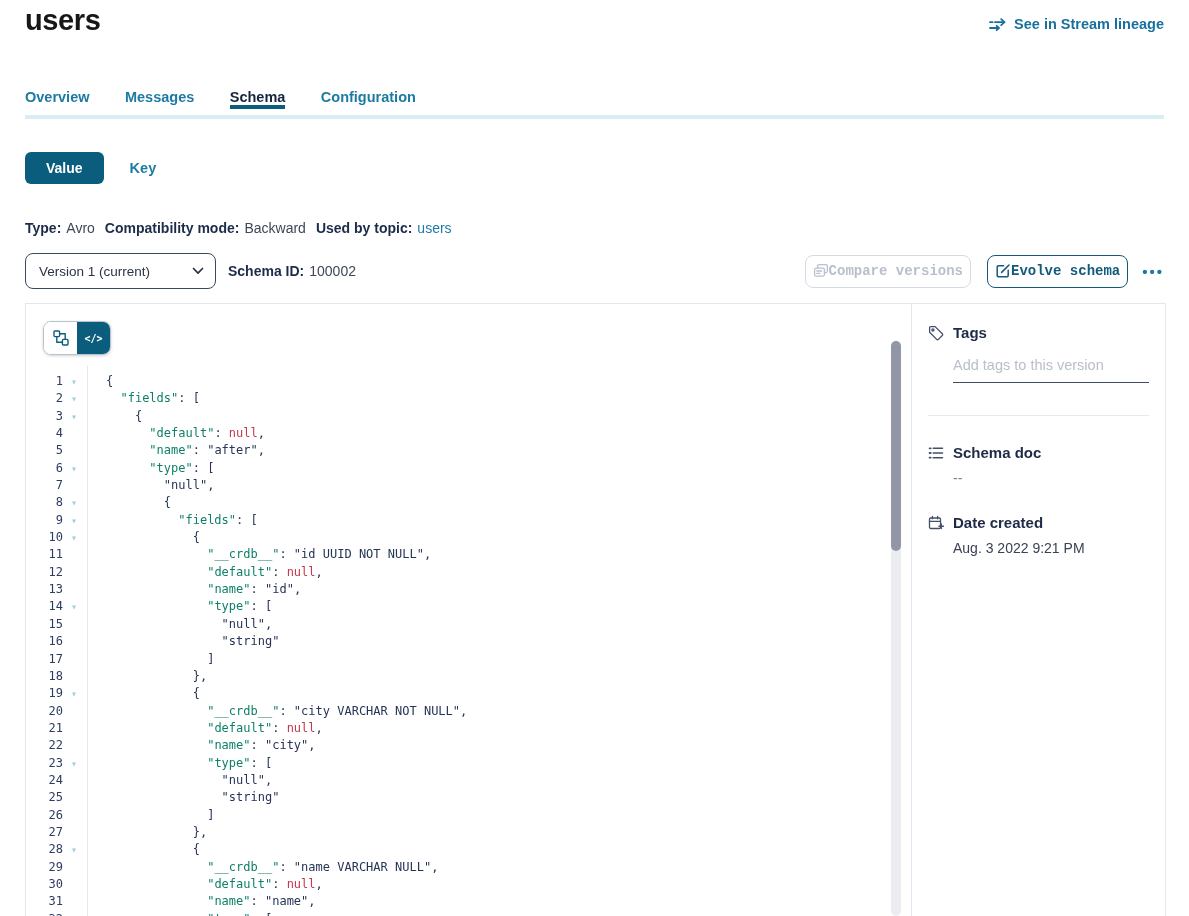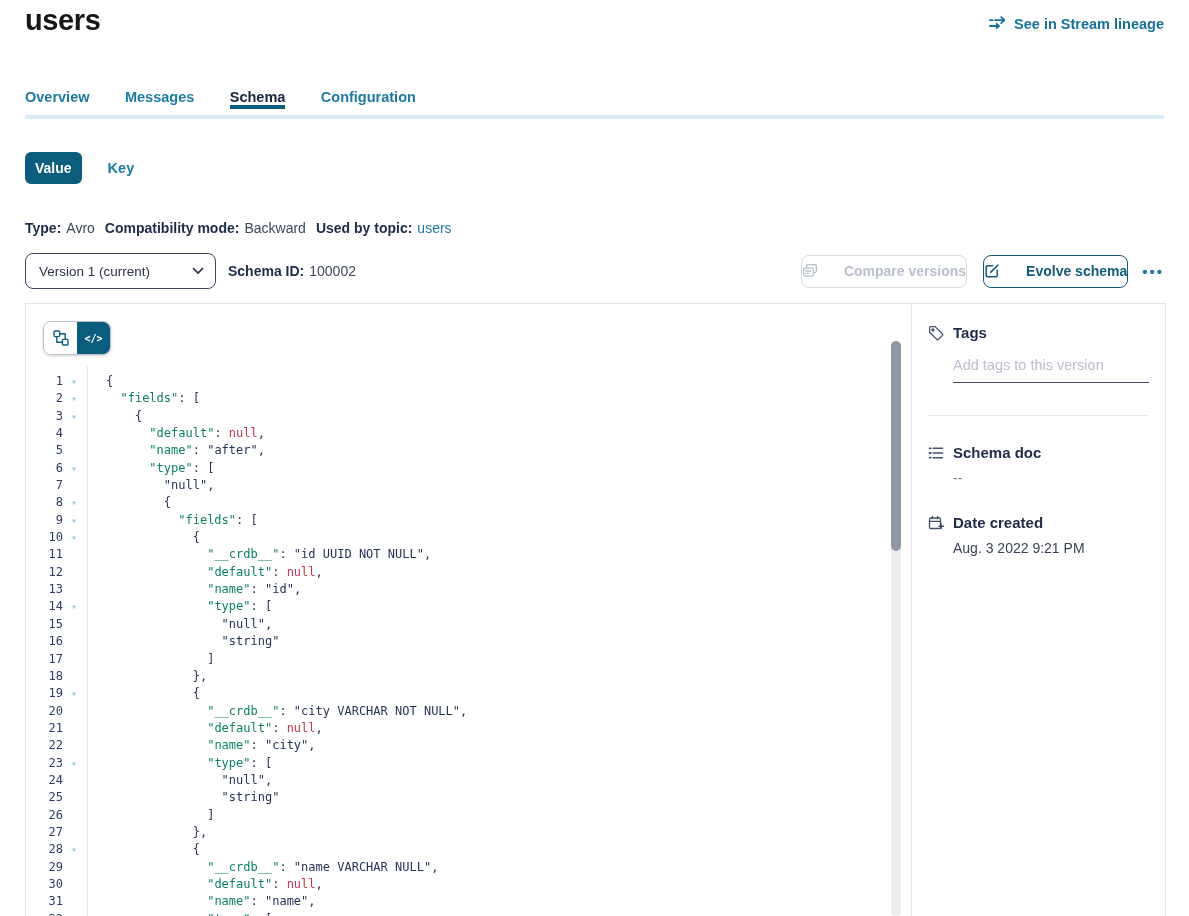--- a/index.html
+++ b/index.html
@@ -2,58 +2,58 @@
 <html><head>
 <meta charset="utf-8">
 <style>
   * { margin:0; padding:0; box-sizing:border-box; }
   html,body { width:1189px; height:916px; overflow:hidden; background:#fff;
               font-family:"Liberation Sans", sans-serif; }
 
   
   #page-title { position:absolute; left:25px; top:4px; font-size:29px; font-weight:700;
                 letter-spacing:-0.4px; color:#171717; }
-  #lineage-link { position:absolute; top:16px; right:25px; display:flex; align-items:flex-start;
+  #lineage-link { position:absolute; top:16px; right:25px; display:flex; align-items:flex-end;
                   gap:7px; color:#17719c; font-weight:700; font-size:14.5px; cursor:pointer; }
 
   
   #tabbar { position:absolute; left:25px; right:25px; top:88px; height:31px; }
   .tab { position:relative; display:inline-block; margin-right:31px; font-size:14.5px;
          font-weight:600; color:#1d7ba3; cursor:pointer; }
   .tab.active { color:#16243f; }
   .tab.active::after { content:""; position:absolute; left:0; right:0; bottom:-4px;
                        height:4px; background:#0b5d7d; z-index:1; }
   #tab-track { position:absolute; left:0; right:0; bottom:0; height:4px; background:#d9edf5; }
 
   
   #subject-toggle { position:absolute; left:25px; top:152px; display:flex; gap:26px; align-items:center; }
   #value-btn { background:#0b5d7d; color:#fff; border:none; border-radius:6px; height:32px;
-               padding:0 10px; font-size:14px; font-weight:600; font-family:inherit; cursor:pointer; }
+               padding:0 21px; font-size:14px; font-weight:600; font-family:inherit; cursor:pointer; }
   #key-btn { background:none; border:none; color:#1d7ba3; font-size:14.5px; font-weight:600;
              font-family:inherit; cursor:pointer; }
 
   
   #meta-row { position:absolute; left:25px; top:220px; display:flex; gap:10px; font-size:14px; }
   .meta-label { font-weight:700; color:#1c2b4a; }
   .meta-value { color:#3e4759; margin-left:5px; }
   .meta-link  { color:#1d7ba3; margin-left:5px; cursor:pointer; }
 
   
   #version-row { position:absolute; left:25px; right:25px; top:253px; height:36px;
                  display:flex; align-items:center; }
   #version-select-wrap { position:relative; width:191px; height:36px; }
   #version-select { width:100%; height:100%; appearance:none; -webkit-appearance:none;
                     border:1px solid #3b4763; border-radius:8px; background:#fff;
                     padding:0 30px 0 13px; font-size:13.5px; color:#2b3447;
                     font-family:inherit; cursor:pointer; }
   #version-chevron { position:absolute; right:12px; top:14px; pointer-events:none; }
   #schema-id { margin-left:12px; font-size:14px; }
   .btn-right { height:33px; border-radius:8px; background:#fff; display:inline-flex;
-               align-items:center; gap:26px; padding:0 0; font-size:14px;
-               font-family:Liberation Sans, sans-serif; cursor:pointer; }
+               align-items:center; gap:0; padding:0 7px; font-size:14px;
+               font-family:Liberation Mono, monospace; cursor:pointer; }
   #compare-btn { margin-left:auto; border:1px solid #d6dae1; color:#b9c0cc; font-weight:600; }
   #evolve-btn  { margin-left:16px; border:1px solid #135a7c; color:#135a7c; font-weight:700; }
   #more-btn { margin-left:14px; background:none; border:none; color:#1d7ba3; font-size:15px;
               font-weight:700; letter-spacing:2px; cursor:pointer; line-height:1; }
 
   
   #main { position:absolute; left:25px; top:303px; width:1141px; bottom:0;
           border:1px solid #e4e6eb; border-bottom:none; display:flex; }
   #code-panel { position:relative; width:894px; border-right:1px solid #e4e6eb; overflow:hidden; }
 

